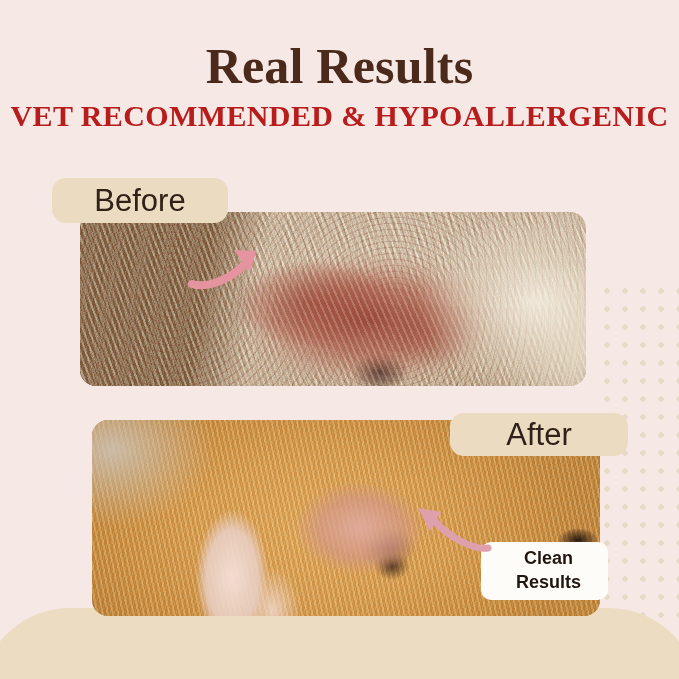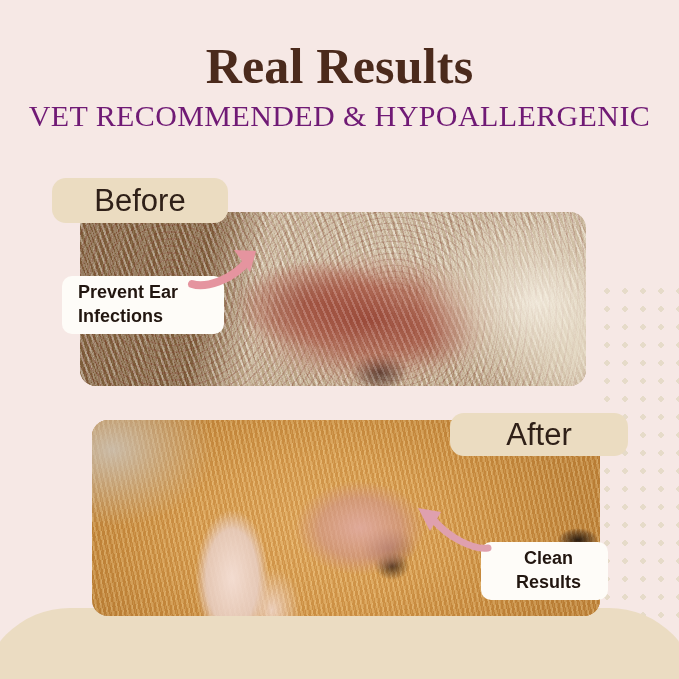--- a/index.html
+++ b/index.html
@@ -63,24 +63,24 @@
     font-family: "Liberation Serif", serif;
     font-weight: bold;
     font-size: 50px;
     letter-spacing: 0.2px;
     color: #4B2A1C;
     line-height: 1.05;
     margin: 0;
   }
   .subtitle {
     font-family: "Liberation Serif", serif;
-    font-weight: normal;
+    font-weight: bold;
     font-size: 30px;
     letter-spacing: 0.4px;
-    color: #701a75;
+    color: #b91c1c;
     margin: 6px 0 0 0;
     line-height: 1.1;
     white-space: nowrap;
   }
 
   
   .photo-card {
     position: absolute;
     border-radius: 16px;
     overflow: hidden;
@@ -268,24 +268,20 @@
   <svg class="arrow-svg arrow-prevent" width="90" height="56" viewBox="0 0 90 56">
     <path d="M4 46 C 16 50, 44 44, 62 20" stroke="#E5949F" stroke-width="8" fill="none" stroke-linecap="round"></path>
     <path d="M46 12 L68 13 L62 34 Z" fill="#E5949F"></path>
   </svg>
 
   <svg class="arrow-svg arrow-clean" width="86" height="56" viewBox="0 0 86 56">
     <path d="M80 48 C 66 50, 40 38, 24 18" stroke="#DFA0AE" stroke-width="7" fill="none" stroke-linecap="round"></path>
     <path d="M10 8 L33 12 L22 31 Z" fill="#DFA0AE"></path>
   </svg>
 
-  <div class="callout callout-prevent">
-    <div class="line">Prevent Ear</div>
-    <div class="line">Infections</div>
-  </div>
 
   <div class="callout callout-clean">
     <div class="line">Clean</div>
     <div class="line">Results</div>
   </div>
 
   <div class="bottom-shape"></div>
 
 </div>
 

